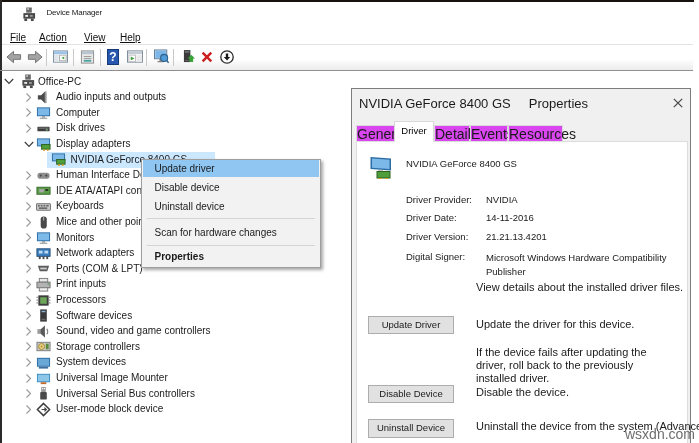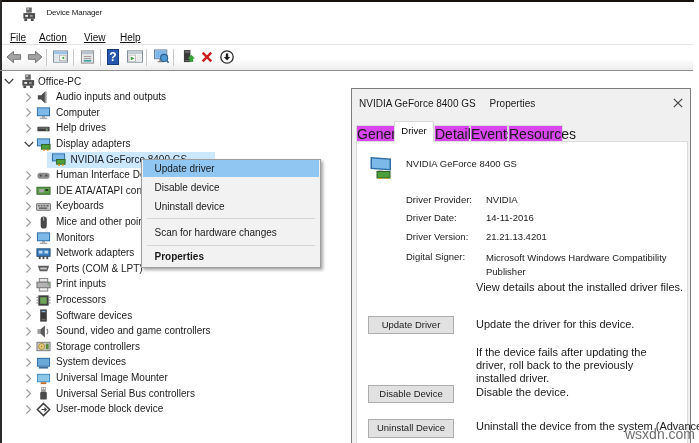--- a/index.html
+++ b/index.html
@@ -128,21 +128,21 @@
   </svg>
 <div class="abs rowtext" style="left:56px;top:104.8px">Computer</div>
 <svg class="abs" style="left:24px;top:123.9px" width="9" height="9" viewBox="0 0 9 9">
     <path d="M2.5 0.5 L6.5 4.5 L2.5 8.5" fill="none" stroke="#9a9a9a" stroke-width="1.1"></path>
   </svg>
 <svg class="abs" style="left:35.5px;top:120.9px" width="15" height="15" viewBox="0 0 16 16">
     <rect x="1.5" y="6" width="13" height="5" rx="1" fill="#3d3d3d"></rect>
     <rect x="2.5" y="7" width="11" height="1.2" fill="#7a7a7a"></rect>
     <rect x="10.5" y="9" width="2" height="1" fill="#9ef59e"></rect>
   </svg>
-<div class="abs rowtext" style="left:56px;top:120.4px">Help drives</div>
+<div class="abs rowtext" style="left:56px;top:120.4px">Disk drives</div>
 <svg class="abs" style="left:24px;top:140.5px" width="10" height="8" viewBox="0 0 10 8">
     <path d="M0.8 1 L5 5.3 L9.2 1" fill="none" stroke="#3d3d3d" stroke-width="1.2"></path>
   </svg>
 <svg class="abs" style="left:35.5px;top:136.5px" width="15" height="15" viewBox="0 0 16 16">
     <rect x="1" y="1.5" width="14" height="8.5" fill="#2c6da4"></rect>
     <rect x="2" y="2.5" width="12" height="6.5" fill="#7db9e8"></rect>
     <rect x="6" y="8" width="9" height="5" fill="#4e9e3c" stroke="#2c611f" stroke-width="1"></rect>
     <rect x="7.5" y="13" width="2" height="1.8" fill="#d59a2b"></rect>
     <rect x="11.5" y="13" width="2" height="1.8" fill="#d59a2b"></rect>
   </svg>
@@ -313,21 +313,21 @@
 <div class="abs" style="left:46.5px;top:151.6px;width:168px;height:16px;background:#cce8ff"></div>
 <svg class="abs" style="left:50.5px;top:152.1px" width="15" height="15" viewBox="0 0 16 16">
     <rect x="1" y="1.5" width="14" height="8.5" fill="#2c6da4"></rect>
     <rect x="2" y="2.5" width="12" height="6.5" fill="#7db9e8"></rect>
     <rect x="6" y="8" width="9" height="5" fill="#4e9e3c" stroke="#2c611f" stroke-width="1"></rect>
     <rect x="7.5" y="13" width="2" height="1.8" fill="#d59a2b"></rect>
     <rect x="11.5" y="13" width="2" height="1.8" fill="#d59a2b"></rect>
   </svg>
 <div class="abs rowtext" style="left:70.5px;top:151.6px">NVIDIA GeForce 8400 GS</div>
 <div class="abs" style="left:351px;top:88px;width:340px;height:355px;background:#f0f0f0;border:1px solid #7c7c7c;border-bottom:none;box-sizing:border-box">
- <div class="abs" style="left:7px;top:9px;height:12px;line-height:12px;font-size:10px;color:#1a1a1a">NVIDIA GeForce 8400 GS&nbsp;&nbsp;&nbsp;&nbsp;&nbsp;Properties</div>
+ <div class="abs" style="left:7px;top:9px;height:12px;line-height:12px;font-size:13px;color:#1a1a1a">NVIDIA GeForce 8400 GS&nbsp;&nbsp;&nbsp;&nbsp;&nbsp;Properties</div>
  <svg class="abs" style="left:317px;top:5px" width="18" height="18" viewBox="0 0 18 18">
       <path d="M4.8 4.8 L13.2 13.2 M13.2 4.8 L4.8 13.2" stroke="#444" stroke-width="1.2"></path>
     </svg>
  <div class="tab" style="left:4px;width:40px">General</div>
  <div class="abs" style="left:42px;top:32px;width:40px;height:20.5px;background:#fff;border:1px solid #d9d9d9;border-bottom:none;box-sizing:border-box;z-index:3;font-size:9.5px;text-align:center;line-height:18px">Driver</div>
  <div class="tab" style="left:82px;width:36px">Details</div>
  <div class="tab" style="left:118px;width:38px">Events</div>
  <div class="tab" style="left:156px;width:55px">Resources</div>
  <div class="abs" style="left:4px;top:52px;width:332px;height:303px;background:#fff;border:1px solid #dcdcdc;box-sizing:border-box">
   <svg class="abs" style="left:13px;top:14px" width="24" height="23" viewBox="0 0 24 23">

